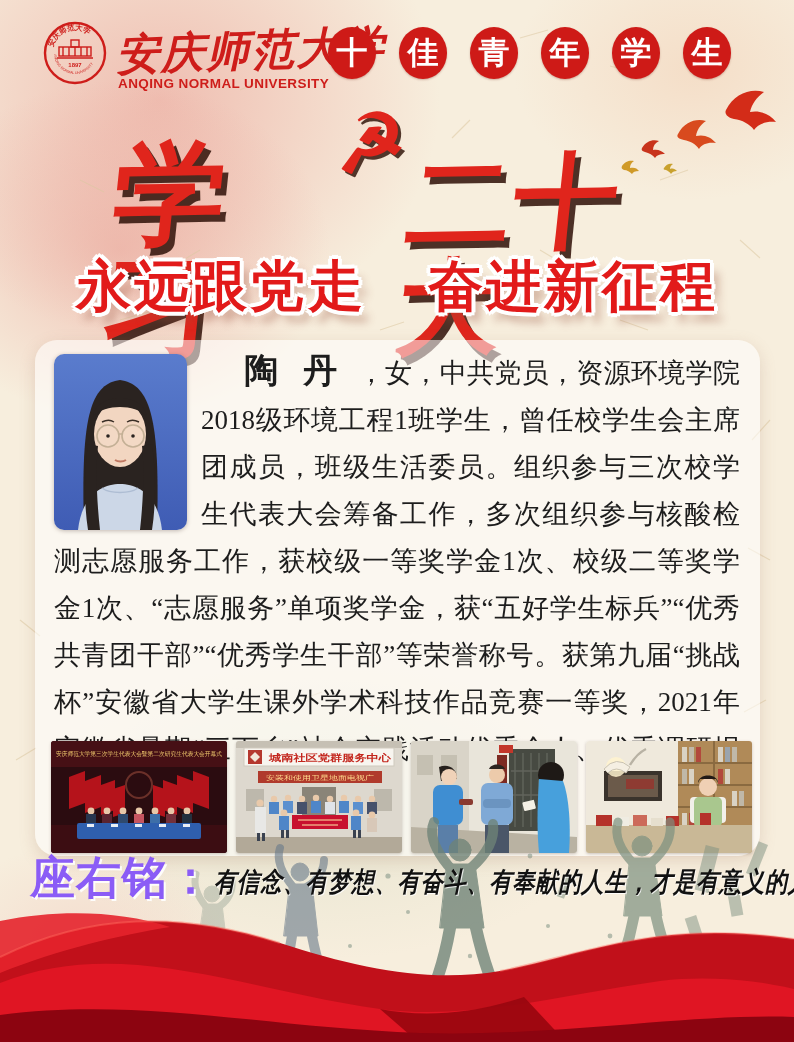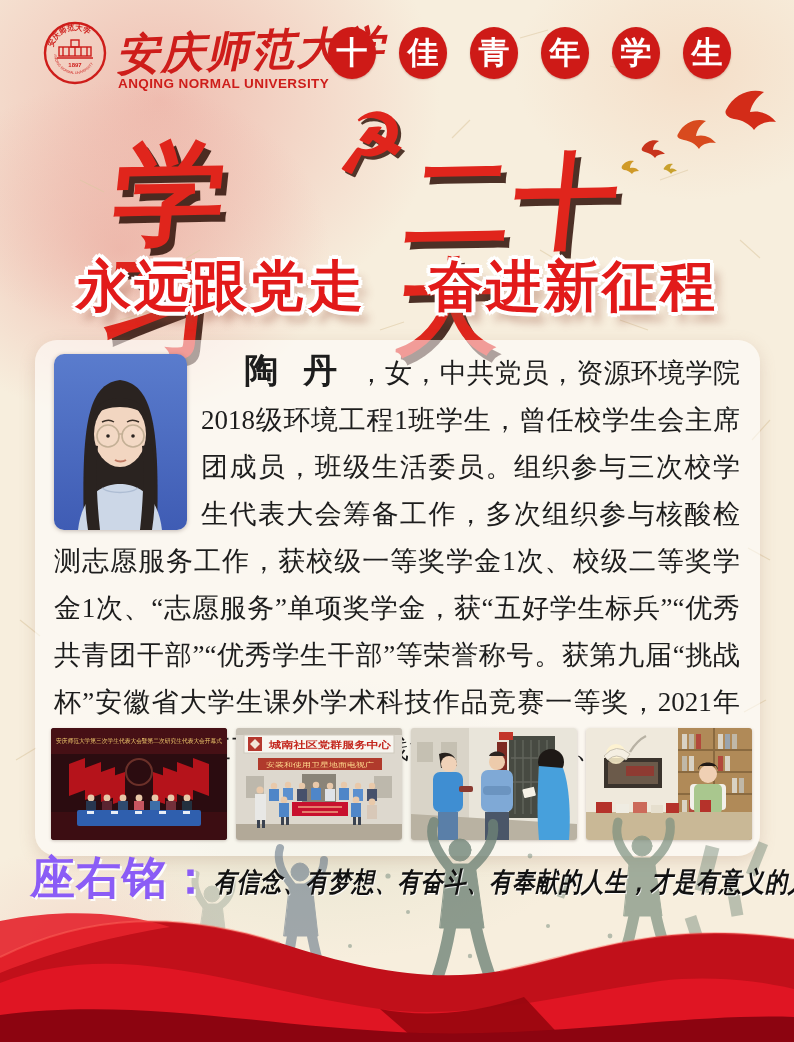--- a/index.html
+++ b/index.html
@@ -54,21 +54,21 @@
   .card{position:absolute;left:35px;top:340px;width:725px;height:516px;
     background:rgba(255,255,255,.55);border-radius:22px;
     box-shadow:0 5px 16px rgba(160,115,90,.22);padding:0;}
   .photo{float:left;width:133px;height:176px;margin:14px 14px 8px 19px;
     border-radius:10px;overflow:hidden;box-shadow:0 1px 4px rgba(90,70,60,.35);}
   .bio{margin:0;padding:10px 20px 0 0;font-size:27px;line-height:47px;color:#1d1d1d;
     text-indent:1.6em;text-align:justify;
     font-family:"Liberation Serif","DejaVu Serif",serif;padding-left:19px;}
   .bio .name{font-size:34px;font-weight:bold;letter-spacing:8px;line-height:1;
     margin-right:12px;}
-  .gallery{position:absolute;left:16px;right:16px;bottom:16px;display:flex;gap:9px;}
+  .gallery{position:absolute;left:16px;right:16px;bottom:3px;display:flex;gap:9px;}
   .shot{border-radius:3px;overflow:hidden;box-shadow:0 1px 3px rgba(90,70,60,.3);
     background:#fff;flex:0 0 auto;}
 
   
   .silhouettes{position:absolute;left:0;top:816px;}
   .motto{position:absolute;left:30px;top:854px;width:740px;display:flex;
     align-items:flex-start;z-index:5;white-space:nowrap;}
   .motto-label{font-size:45px;font-weight:bold;color:#8b5cf6;line-height:1.1;
     letter-spacing:1px;font-family:"Liberation Serif",serif;
     text-shadow:2px 2px 0 rgba(255,255,255,.9);}

